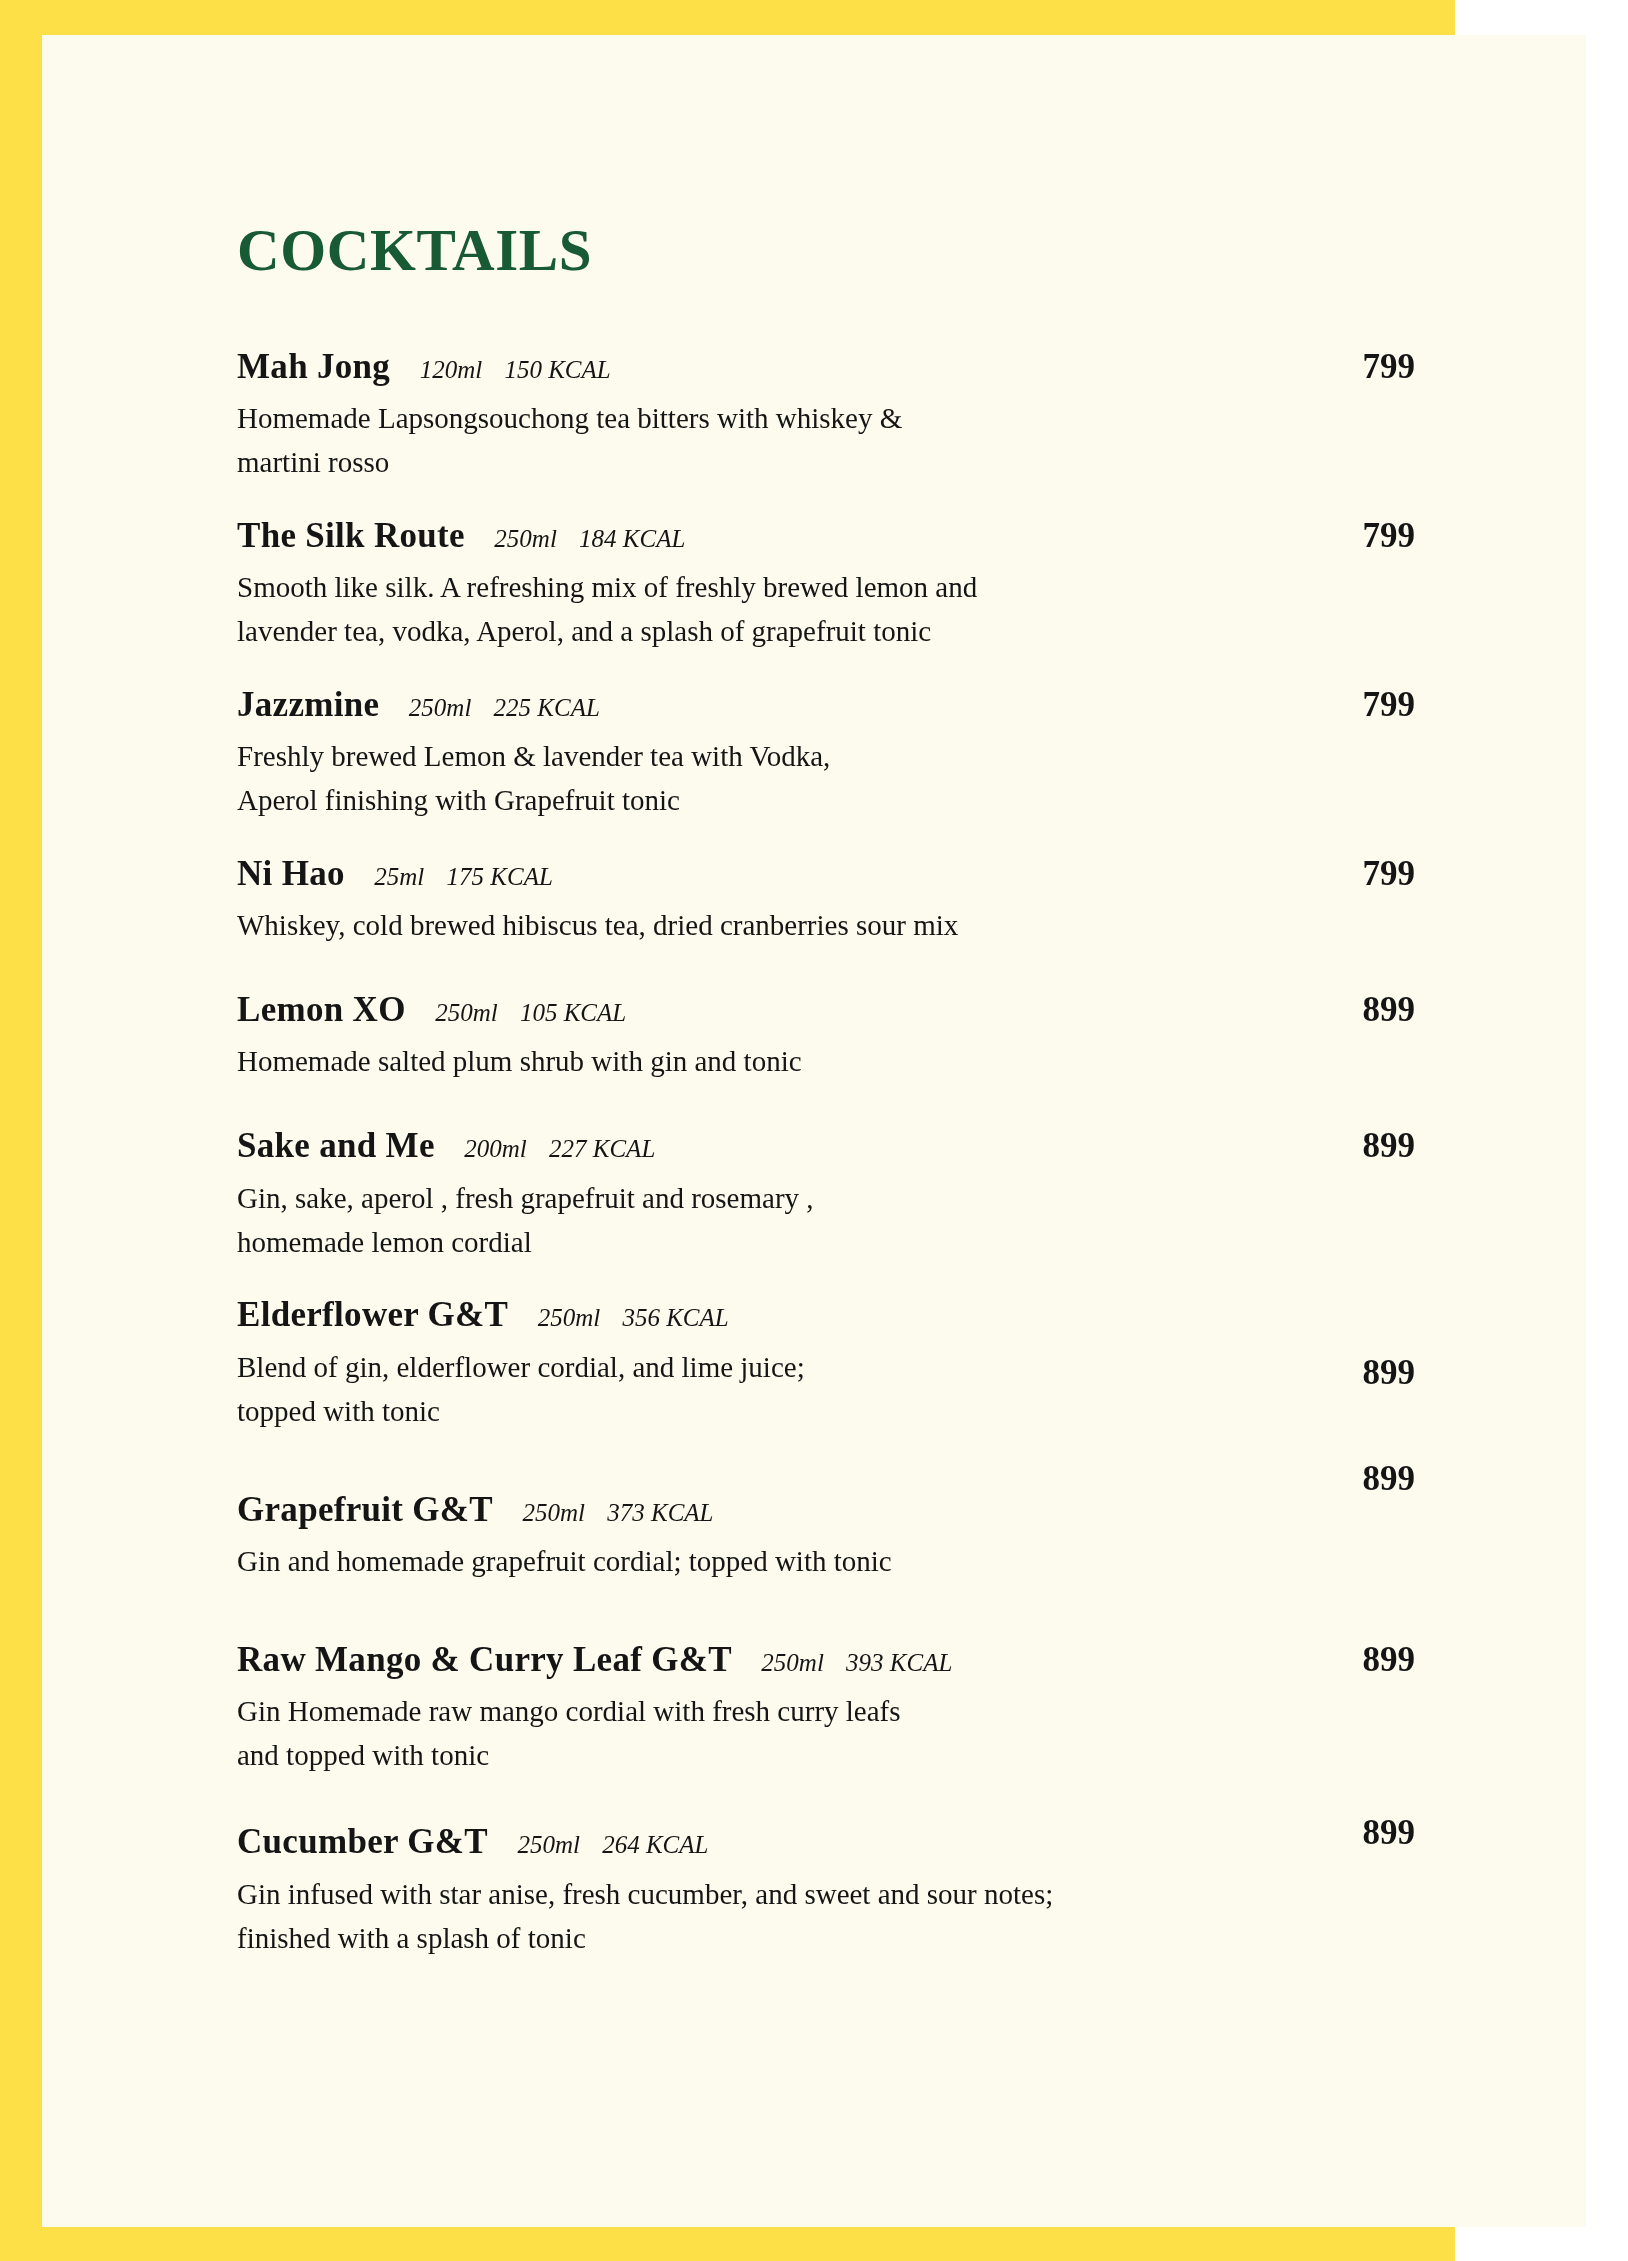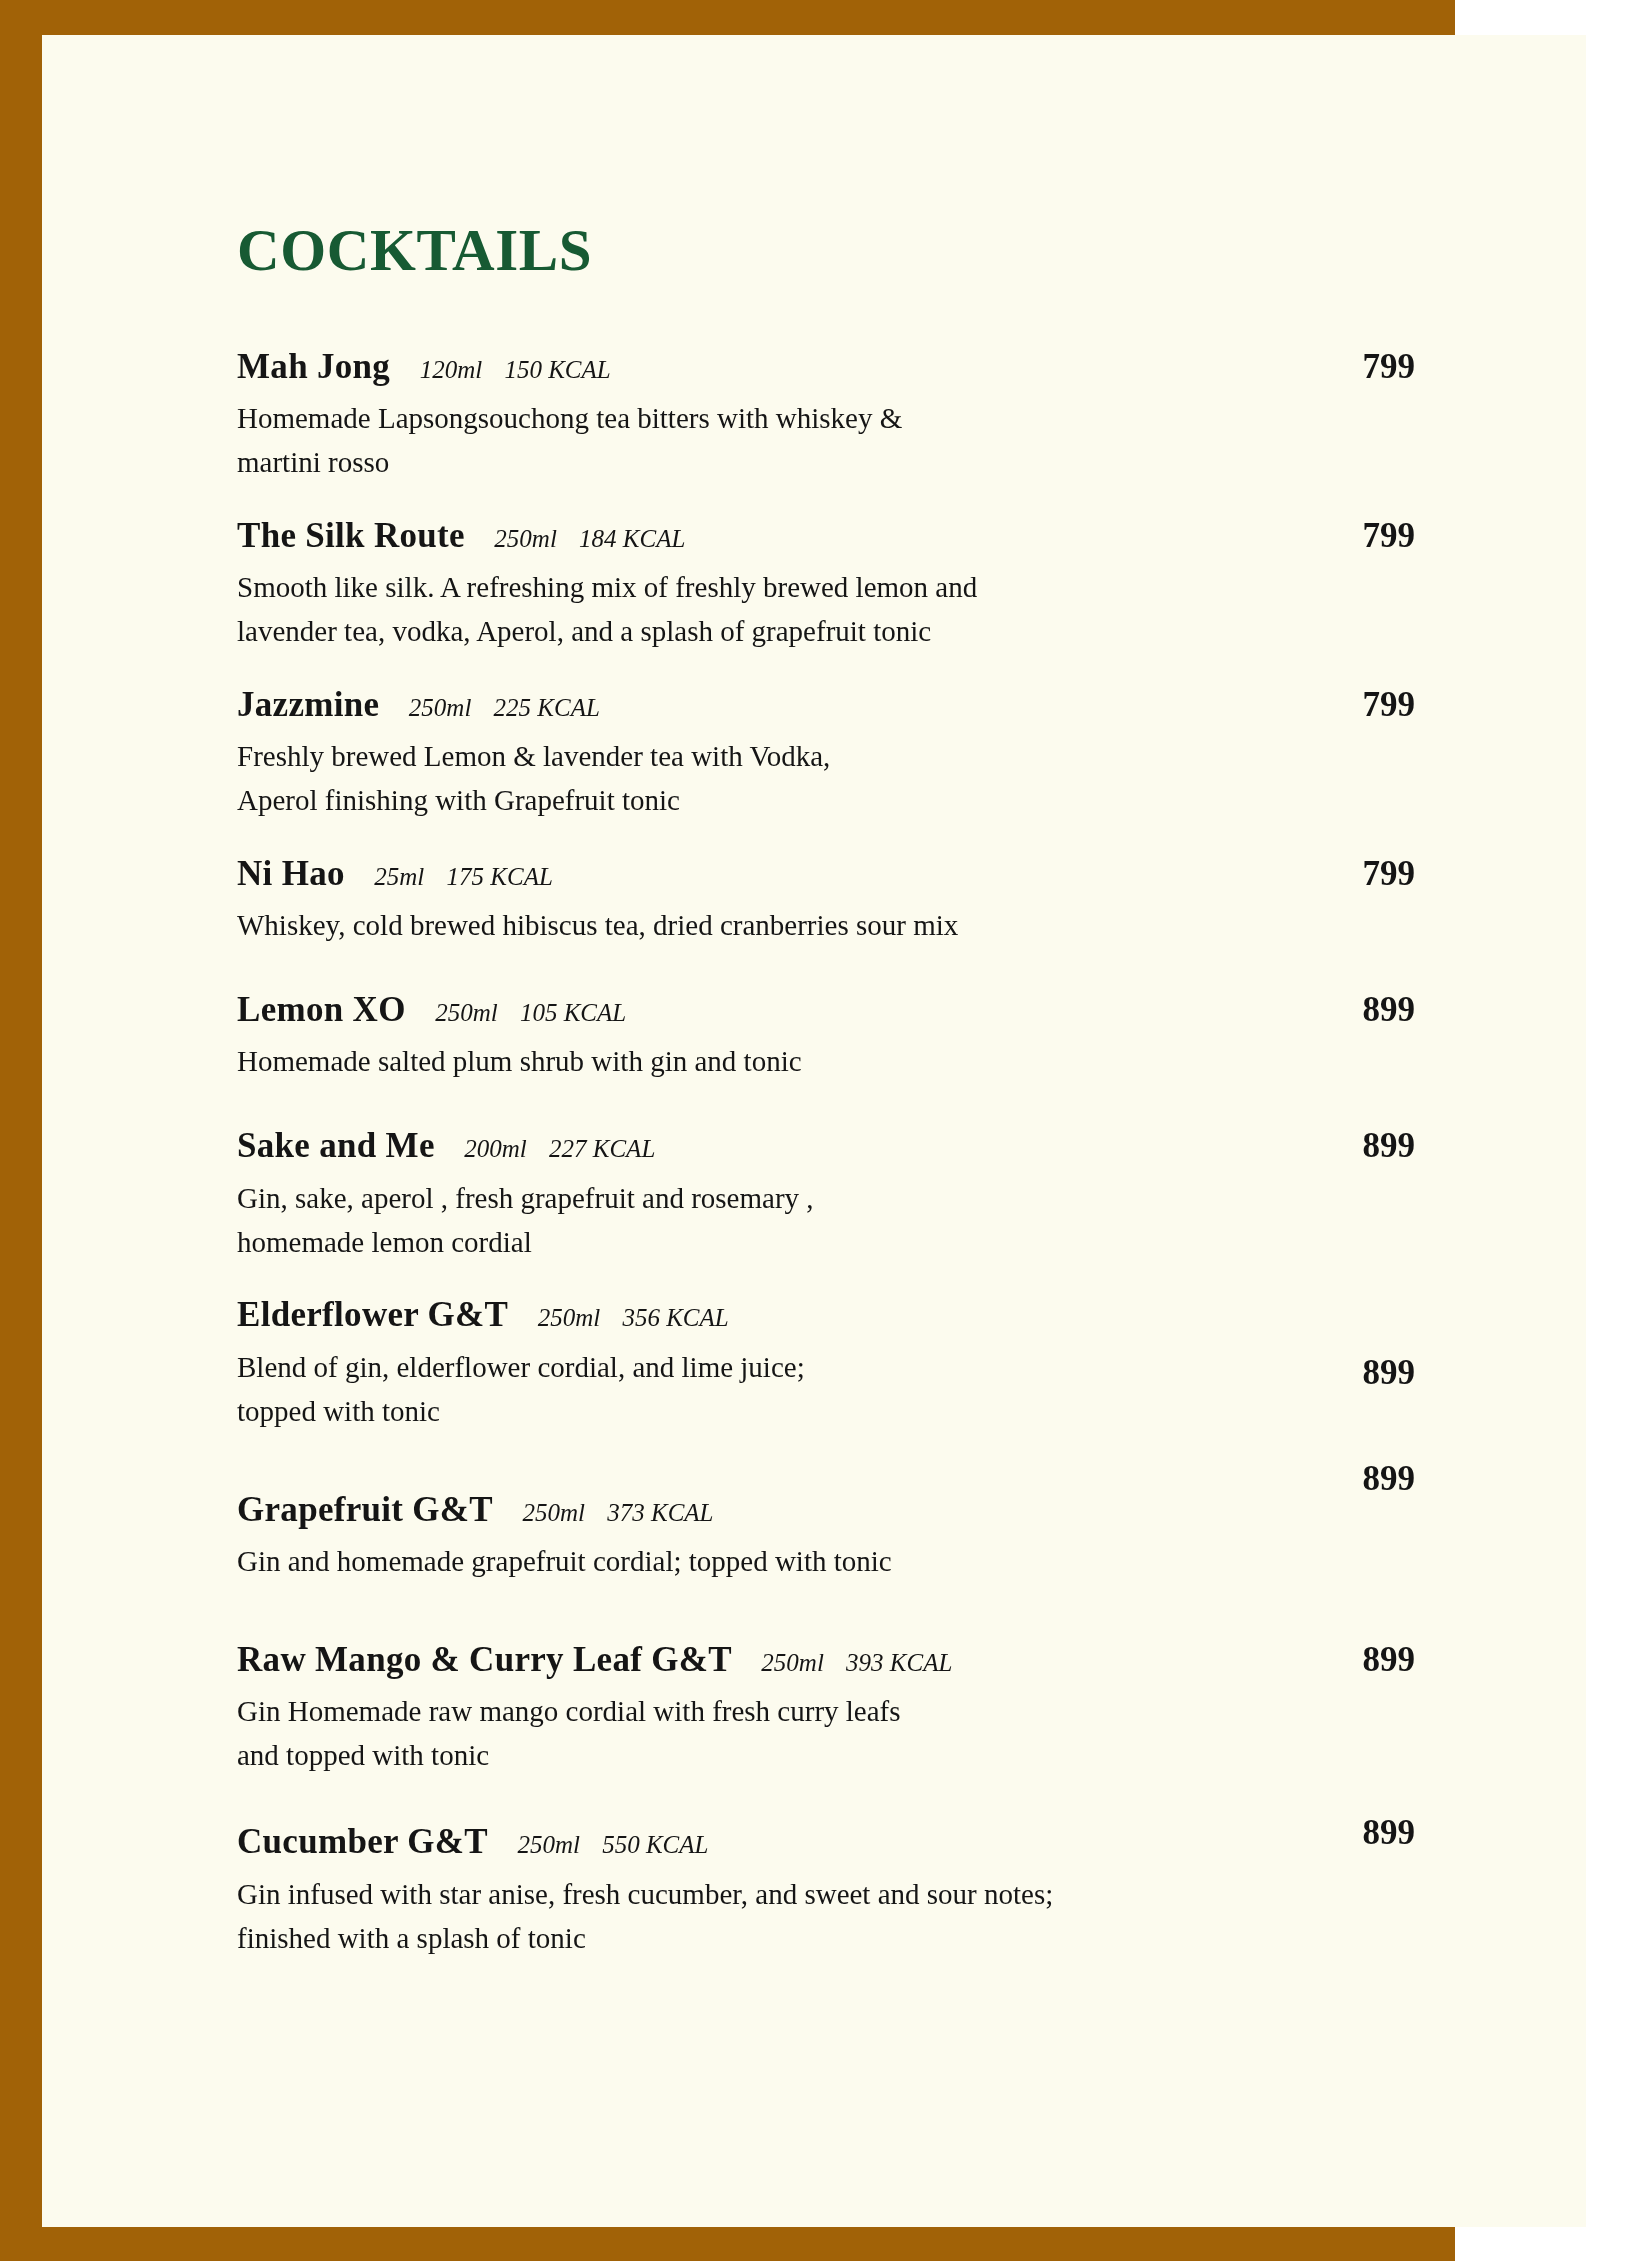--- a/index.html
+++ b/index.html
@@ -14,21 +14,21 @@
     width: 1629px;
     height: 2261px;
     background: #ffffff;
     font-family: "Liberation Serif", "DejaVu Serif", serif;
     color: var(--text);
   }
   .page {
     position: relative;
     width: 1455px;
     height: 2261px;
-    background: #a16207;
+    background: #fde047;
   }
   .card {
     position: absolute;
     left: 42px;
     top: 35px;
     width: 1544px;
     height: 2192px;
     background: var(--card-bg);
   }
   .content {
@@ -212,21 +212,21 @@
     </div>
     <div class="item-desc">Gin Homemade raw mango cordial with fresh curry leafs
 and topped with tonic</div>
   </div>
 
   <div class="item">
     <div class="item-head">
       <span class="item-title">Cucumber G&amp;T</span>
       <span class="item-meta">
         <span class="item-size">250ml</span>
-        <span class="item-kcal">550 KCAL</span>
+        <span class="item-kcal">264 KCAL</span>
       </span>
       <span class="item-price">899</span>
     </div>
     <div class="item-desc">Gin infused with star anise, fresh cucumber, and sweet and sour notes;
 finished with a splash of tonic</div>
   </div>
 </div>
     </div>
   </div>
 </div>

